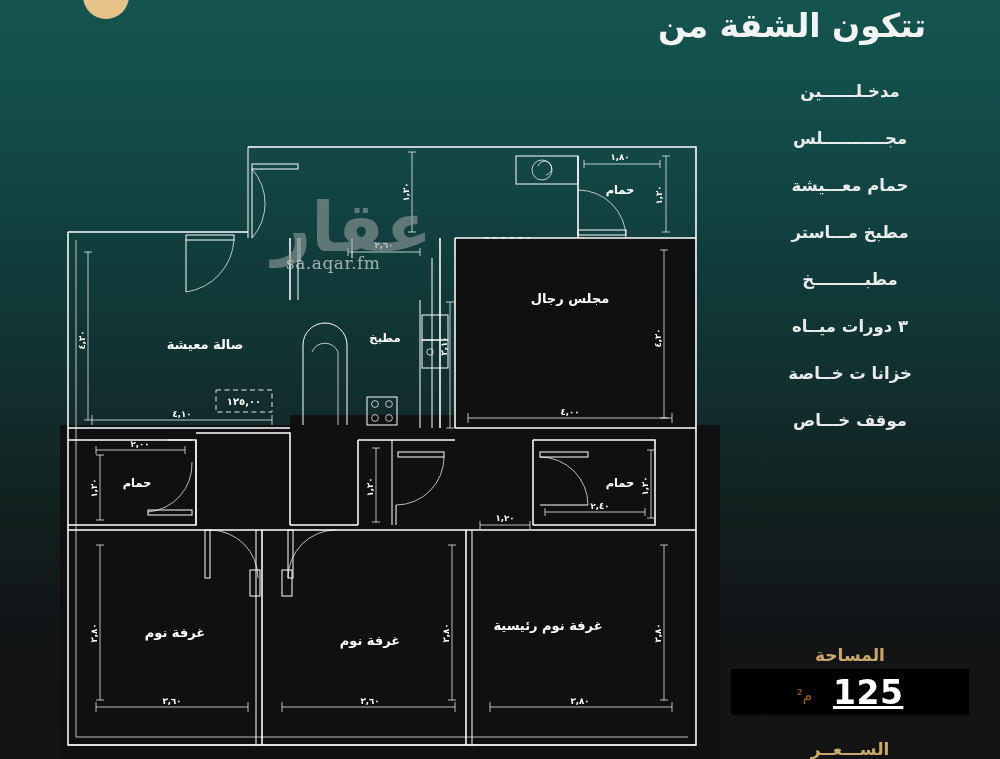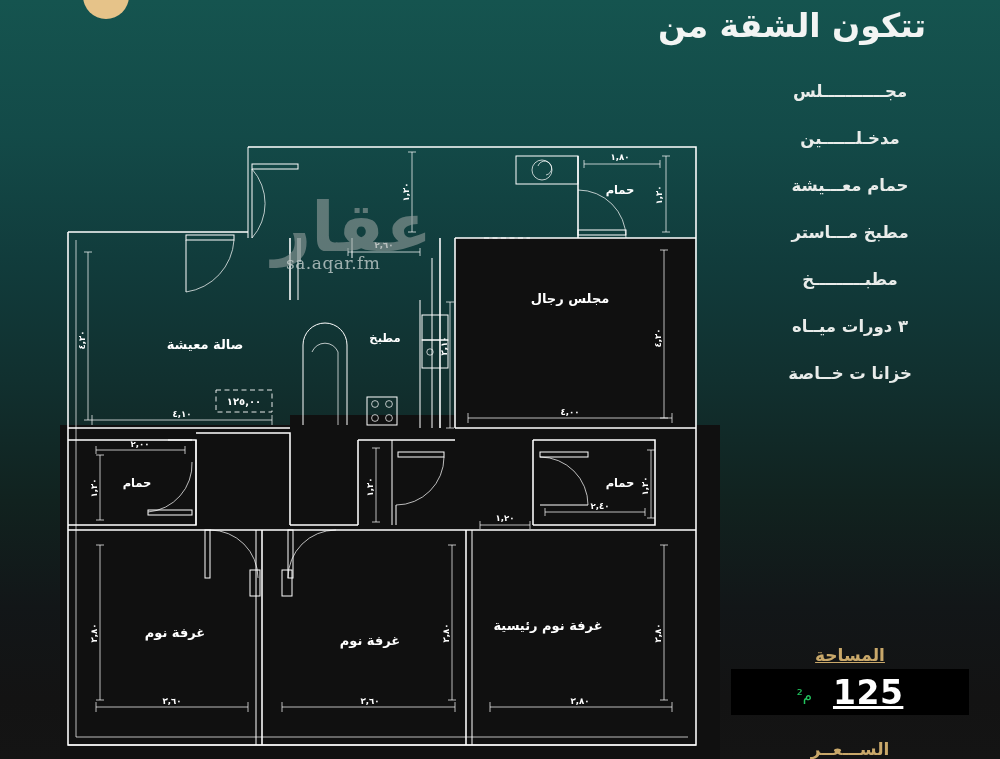--- a/index.html
+++ b/index.html
@@ -52,34 +52,33 @@
     white-space:nowrap;
   }
   .area-block {
     position:absolute; right:0; bottom:0; width:300px;
   }
   .area-label {
     width:300px; text-align:center;
     font-size:17px; font-weight:600; color:#c9a86a;
     letter-spacing:1px;
     margin-bottom:4px;
-    text-decoration:underline;
   }
   .area-box {
     margin:0 auto; width:238px; height:46px;
     background:#000; display:flex;
     align-items:center; justify-content:center;
   }
   .area-num {
     font-size:33px; font-weight:600; color:#fff;
     letter-spacing:0.5px;
     text-decoration:underline;
   }
   .area-unit {
-    font-size:15px; color:#22c55e; margin-right:21px;
+    font-size:15px; color:#a16207; margin-right:21px;
     position:relative; top:3px;
   }
   .price-label {
     width:300px; text-align:center;
     font-size:17px; font-weight:600; color:#c9a86a;
     letter-spacing:1px; margin-top:24px;
   }
 
   
   #plan { position:absolute; left:0; top:0; }
@@ -340,27 +339,28 @@
   </svg>
 
   <div class="wm-txt">عقار</div>
   <div class="wm-sub">sa.aqar.fm</div>
 
   <div class="info-col">
 
     <div class="info-title">تتكون الشقة من</div>
 
     <div class="feat-list">
+      <span class="feat">مدخـلــــــين</span>
       <span class="feat">مجـــــــــــلس</span>
-      <span class="feat">مدخـلــــــين</span>
       <span class="feat">حمام معـــيشة</span>
       <span class="feat">مطبخ مـــاستر</span>
       <span class="feat">مطبـــــــــخ</span>
       <span class="feat">٣ دورات ميــاه</span>
       <span class="feat">خزانا ت خــاصة</span>
+      <span class="feat">موقف خـــاص</span>
     </div>
 
     <div class="area-block">
       <div class="area-label">المساحة</div>
       <div class="area-box">
         <span class="area-num">125</span>
         <span class="area-unit">م²</span>
       </div>
       <div class="price-label">الســـعــر</div>
     </div>

